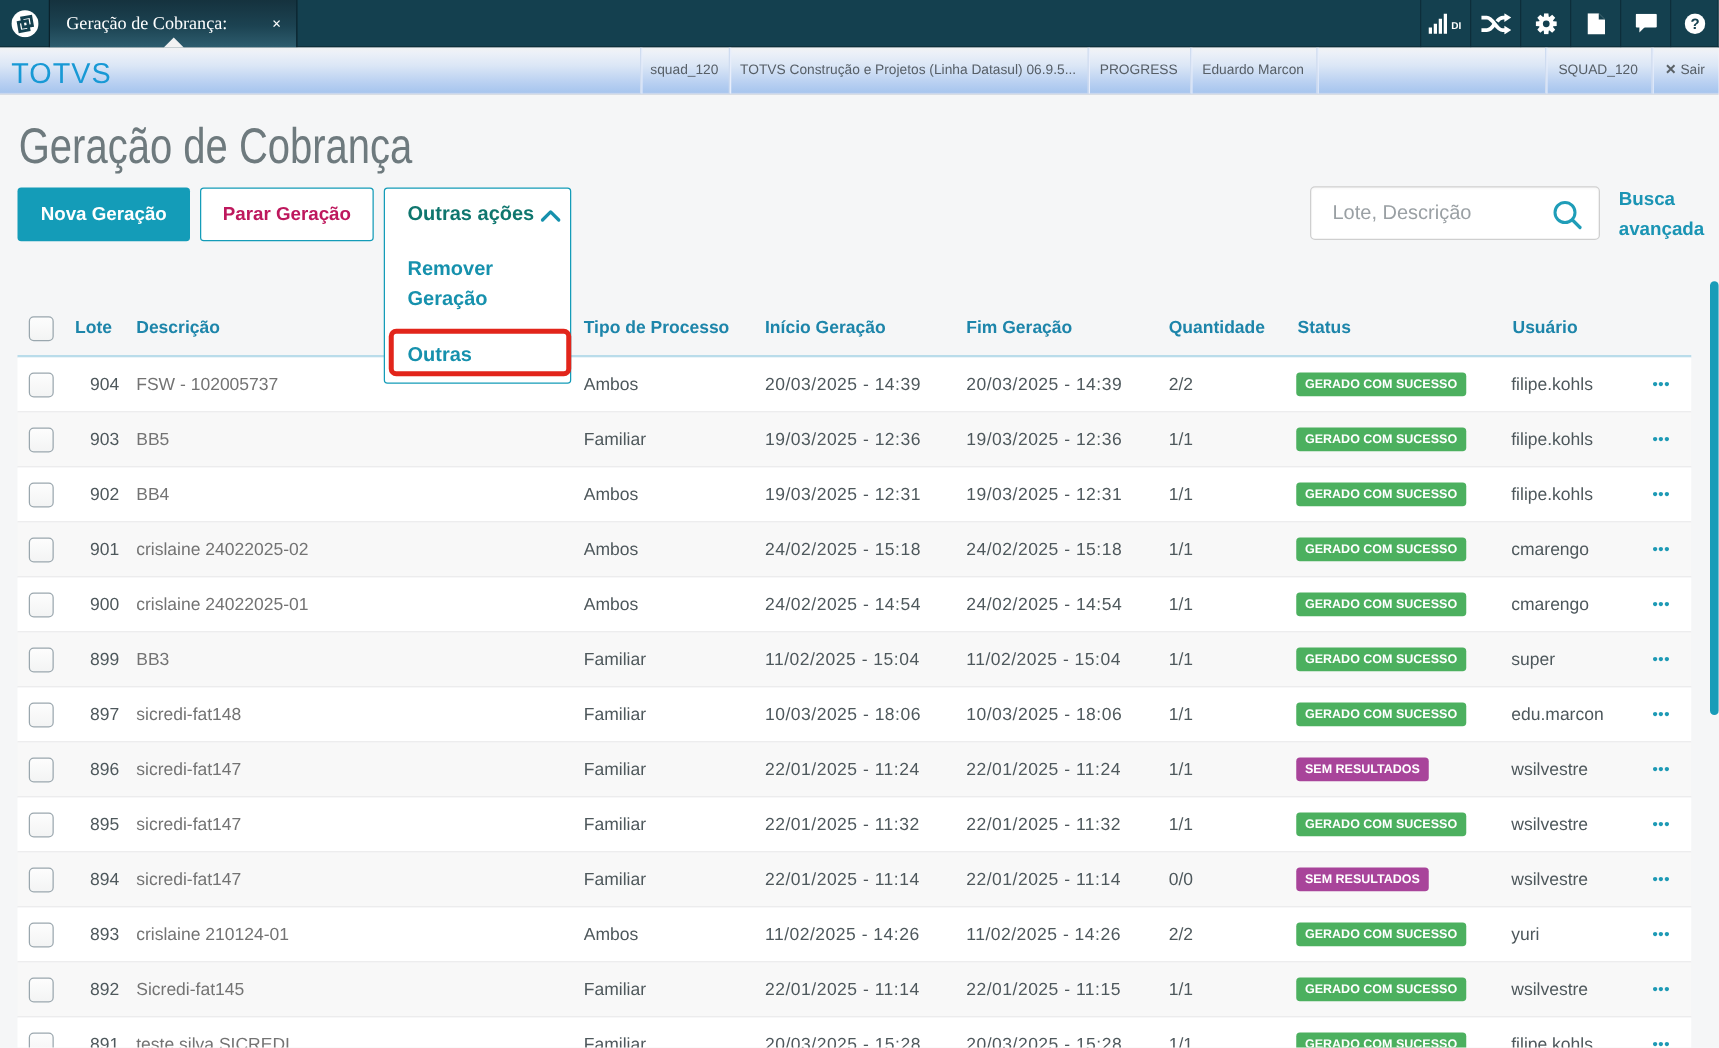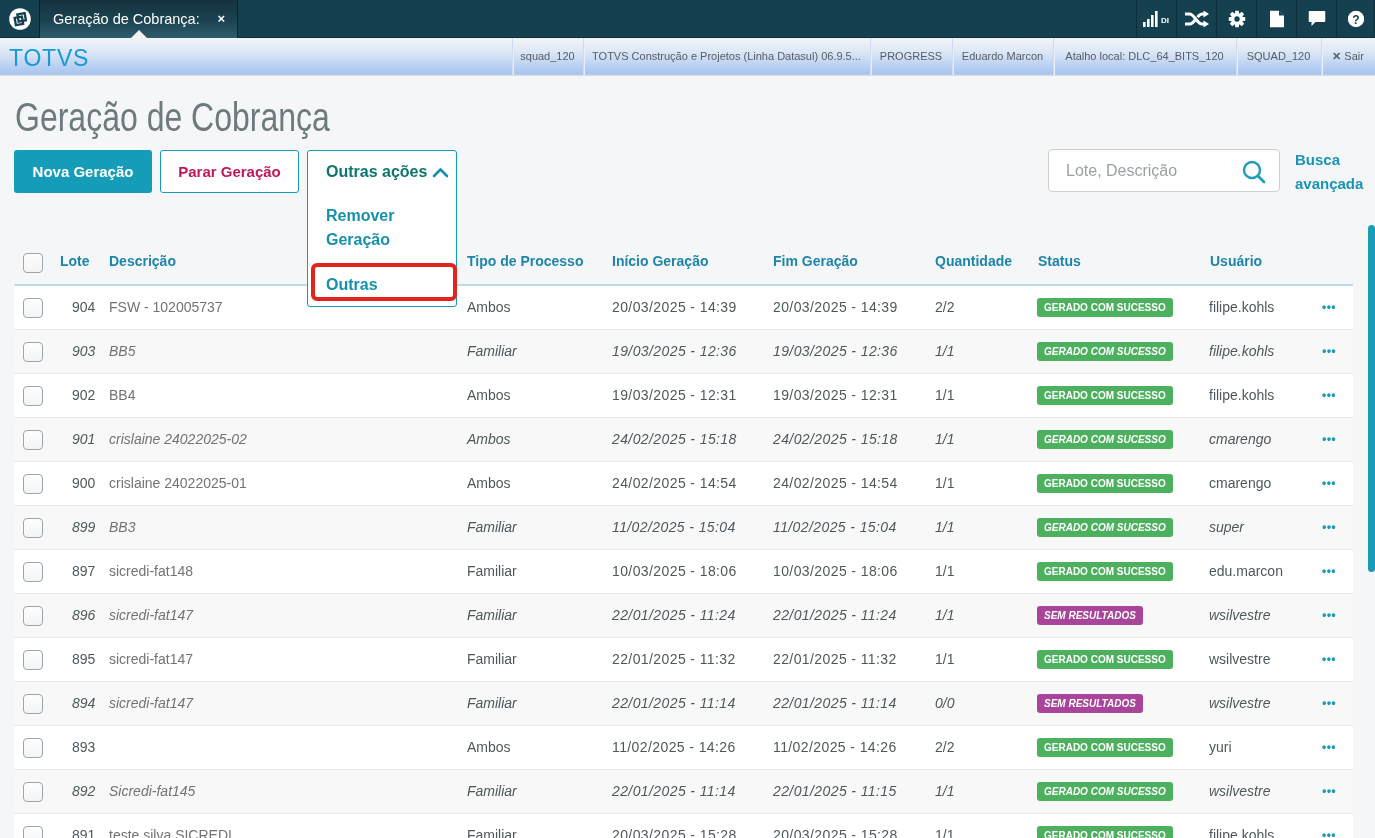--- a/index.html
+++ b/index.html
@@ -2,21 +2,21 @@
 <html><head>
 <meta charset="utf-8">
 <style>
 * { margin:0; padding:0; box-sizing:border-box; }
 html,body { width:1375px; height:838px; overflow:hidden; }
 body { font-family:"Liberation Sans", sans-serif; background:#f5f6f7; position:relative; }
 
 
 .topbar { position:absolute; left:0; top:0; width:1375px; height:38px; background:#14404f; border-bottom:1px solid #0d2b36; }
 .logo { position:absolute; left:9px; top:8px; }
-.tab { position:absolute; left:39px; top:0; width:199px; height:38px; background:linear-gradient(180deg,#15323e 0%,#1c4352 55%,#2e5d6e 100%); border-left:1px solid #0a222c; border-right:1px solid #0a222c; }
+.tab { position:absolute; left:39px; top:0; width:199px; height:38px; background:linear-gradient(180deg,#15323e 0%,#1c4352 55%,#2e5d6e 100%); border-left:1px solid #0a222c; border-right:1px solid #0a222c;font-family:Liberation Serif, serif; }
 .tab .ttl { position:absolute; left:13px; top:0; line-height:38px; color:#fff; font-size:14.5px; white-space:nowrap; }
 .tab .cls { position:absolute; right:12px; top:0; line-height:38px; color:#fff; font-size:13px; font-weight:bold; }
 .notch { position:absolute; left:91px; top:30px; width:0; height:0; border-left:8px solid transparent; border-right:8px solid transparent; border-bottom:8px solid #f2f2f2; }
 .ticons { position:absolute; right:0; top:0; height:38px; }
 .ticon { position:absolute; top:0; width:40px; height:38px; border-left:1px solid #0d2e3b; }
 .ticon svg { position:absolute; left:50%; top:50%; transform:translate(-50%,-50%); }
 
 
 .bluebar { position:absolute; left:0; top:38px; width:1375px; height:38px; overflow:hidden;
   background:linear-gradient(180deg,#f2f2f2 0%,#edf1f8 10%,#dce7f6 38%,#b7cff1 78%,#a8c6ee 96%,#b6cbee 100%);
@@ -42,21 +42,21 @@
 .search .ph { position:absolute; left:17px; top:0; line-height:41px; color:#9aa0a4; font-size:16px; }
 .search svg { position:absolute; right:12px; top:9px; }
 .busca { position:absolute; left:1295px; top:148px; width:70px; font-size:15px; font-weight:bold; color:#1a94b4; line-height:24px; }
 
 
 .thead { position:absolute; left:0px; top:246px; width:1375px; height:40px; }
 .thead .hcell { position:absolute; top:7px; font-size:14px; font-weight:bold; color:#1d85aa; }
 .hline { position:absolute; left:14px; top:284px; width:1339px; height:2px; background:#b9dcea; }
 .tbody { position:absolute; left:14px; top:286px; width:1339px; }
 .row { position:relative; width:1339px; height:44px; background:#fff; border-bottom:1px solid #e7e8e9; }
-.row.alt { background:#f8f8f8;font-style:italic; }
+.row.alt { background:#f8f8f8; }
 .cell { position:absolute; top:0; line-height:43px; font-size:14px; color:#4e585c; white-space:nowrap; }
 .link { color:#737373; }
 .cbx { position:absolute; left:9px; top:12px; width:20px; height:20px; border:1.5px solid #9aa7ae; border-radius:4px; background:linear-gradient(180deg,#fdfdfd,#f3f4f4); }
 .hcbx { position:absolute; left:23px; top:253px; width:20px; height:20px; border:1.5px solid #9aa7ae; border-radius:4px; background:linear-gradient(180deg,#fdfdfd,#f3f4f4); }
 .badge { position:absolute; left:1023px; top:12px; height:19px; line-height:19px; padding:0 7px; border-radius:3px; font-size:10px; font-weight:bold; color:#fff; letter-spacing:0; }
 .bg-g { background:#4cb05f; }
 .bg-p { background:#a8449a; }
 .dots { position:absolute; left:1302px; top:0; width:26px; text-align:center; color:#1e9ab5; font-weight:bold; line-height:43px; font-size:12px; letter-spacing:0.5px; }
 
 
@@ -139,21 +139,20 @@
   <div class="totvs">TOTVS</div>
   <div class="bsep" style="left:512px;"></div>
   <div class="bitem" style="left:512px; width:71px;">squad_120</div>
   <div class="bsep" style="left:583px;"></div>
   <div class="bitem" style="left:583px; width:287px;">TOTVS Construção e Projetos (Linha Datasul) 06.9.5...</div>
   <div class="bsep" style="left:870px;"></div>
   <div class="bitem" style="left:870px; width:82px;">PROGRESS</div>
   <div class="bsep" style="left:952px;"></div>
   <div class="bitem" style="left:952px; width:101px;">Eduardo Marcon</div>
   <div class="bsep" style="left:1053px;"></div>
-  <div class="bitem" style="left:1053px; width:183px;">Atalho local: DLC_64_BITS_120</div>
   <div class="bsep" style="left:1236px;"></div>
   <div class="bitem" style="left:1236px; width:85px;">SQUAD_120</div>
   <div class="bsep" style="left:1321px;"></div>
   <div class="bitem" style="left:1321px; width:54px;"><b style="color:#5a6166;">✕</b> Sair</div>
 </div>
 
 <div class="title">Geração de Cobrança</div>
 
 <div class="btn btn-primary">Nova Geração</div>
 <div class="btn btn-outline">Parar Geração</div>
@@ -297,20 +296,21 @@
       <div class="cell c-ini">22/01/2025 - 11:14</div>
       <div class="cell c-fim">22/01/2025 - 11:14</div>
       <div class="cell c-qtd">0/0</div>
       <div class="badge bg-p">SEM RESULTADOS</div>
       <div class="cell c-usr">wsilvestre</div>
       <div class="dots">•••</div>
   </div>
   <div class="row">
     <div class="cbx"></div>
       <div class="cell c-lote">893</div>
+      <div class="cell c-desc link">crislaine 210124-01</div>
       <div class="cell c-tipo">Ambos</div>
       <div class="cell c-ini">11/02/2025 - 14:26</div>
       <div class="cell c-fim">11/02/2025 - 14:26</div>
       <div class="cell c-qtd">2/2</div>
       <div class="badge bg-g">GERADO COM SUCESSO</div>
       <div class="cell c-usr">yuri</div>
       <div class="dots">•••</div>
   </div>
   <div class="row alt">
     <div class="cbx"></div>

